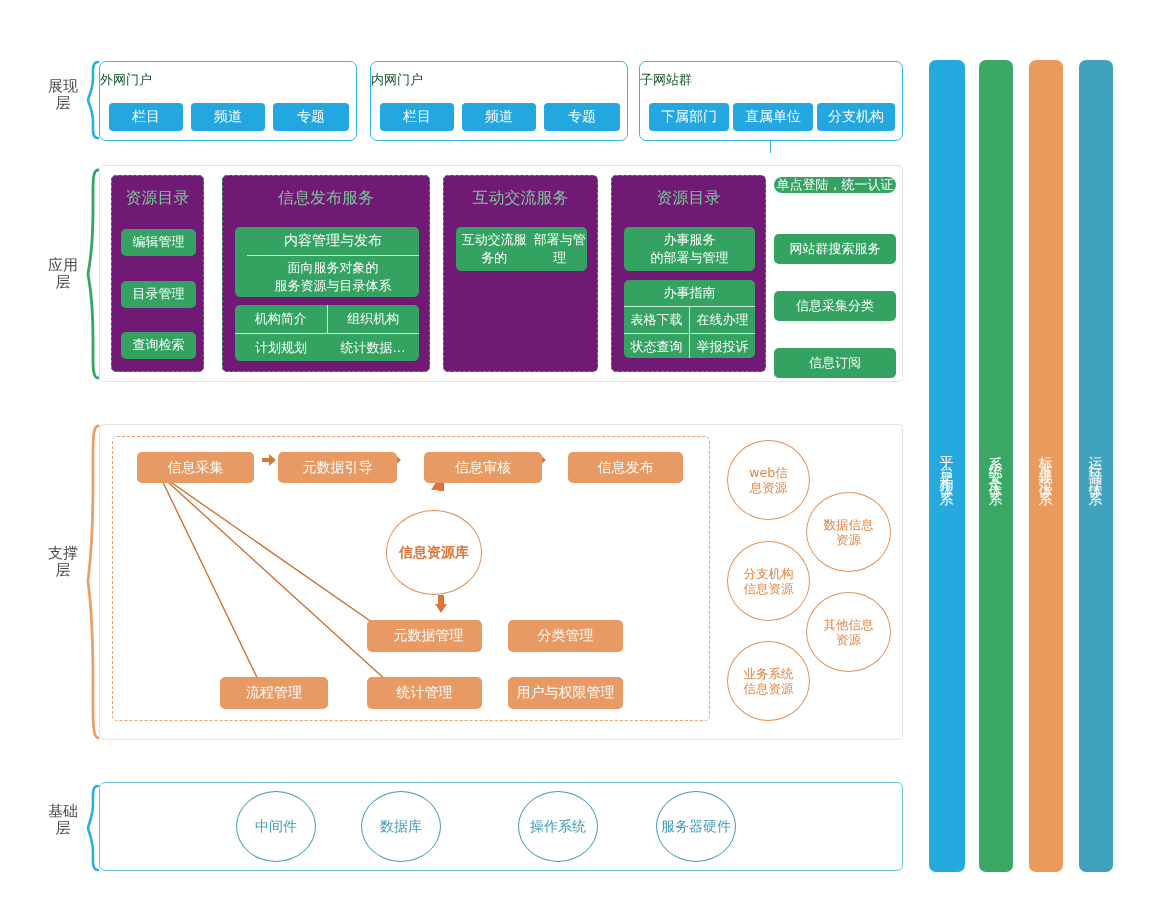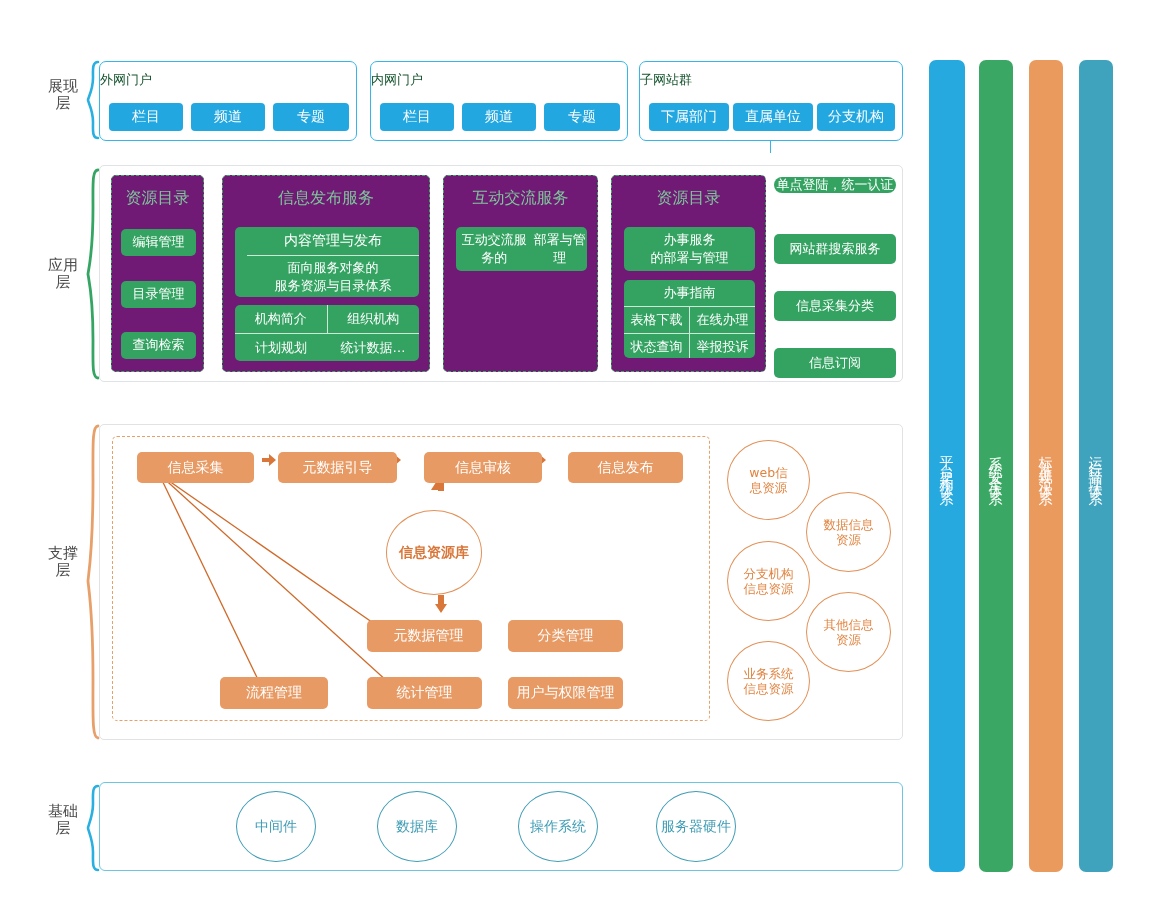--- a/index.html
+++ b/index.html
@@ -281,21 +281,21 @@
   <div>其他信息</div>
   <div>资源</div>
 </div>
 <div class="o-ell ctr small" style="left:727px;top:641px;width:83px;height:80px;flex-direction:column;">
   <div>业务系统</div>
   <div>信息资源</div>
 </div>
 
 <div class="base-outer" style="left:99px;top:782px;width:804px;height:89px;"></div>
 <div class="base-ell ctr" style="left:236px;top:791px;width:80px;height:71px;">中间件</div>
-<div class="base-ell ctr" style="left:377px;top:791px;width:80px;height:71px;">数据库</div>
+<div class="base-ell ctr" style="left:361px;top:791px;width:80px;height:71px;">数据库</div>
 <div class="base-ell ctr" style="left:518px;top:791px;width:80px;height:71px;">操作系统</div>
 <div class="base-ell ctr" style="left:656px;top:791px;width:80px;height:71px;">服务器硬件</div>
 
 <div class="pillar" style="left:929px;top:60px;width:36px;height:812px;background:#25a9df;">
   <span>平台架构体系</span>
 </div>
 <div class="pillar" style="left:979px;top:60px;width:34px;height:812px;background:#3aa864;">
   <span>系统安全体系</span>
 </div>
 <div class="pillar" style="left:1029px;top:60px;width:34px;height:812px;background:#eb9a5e;">

